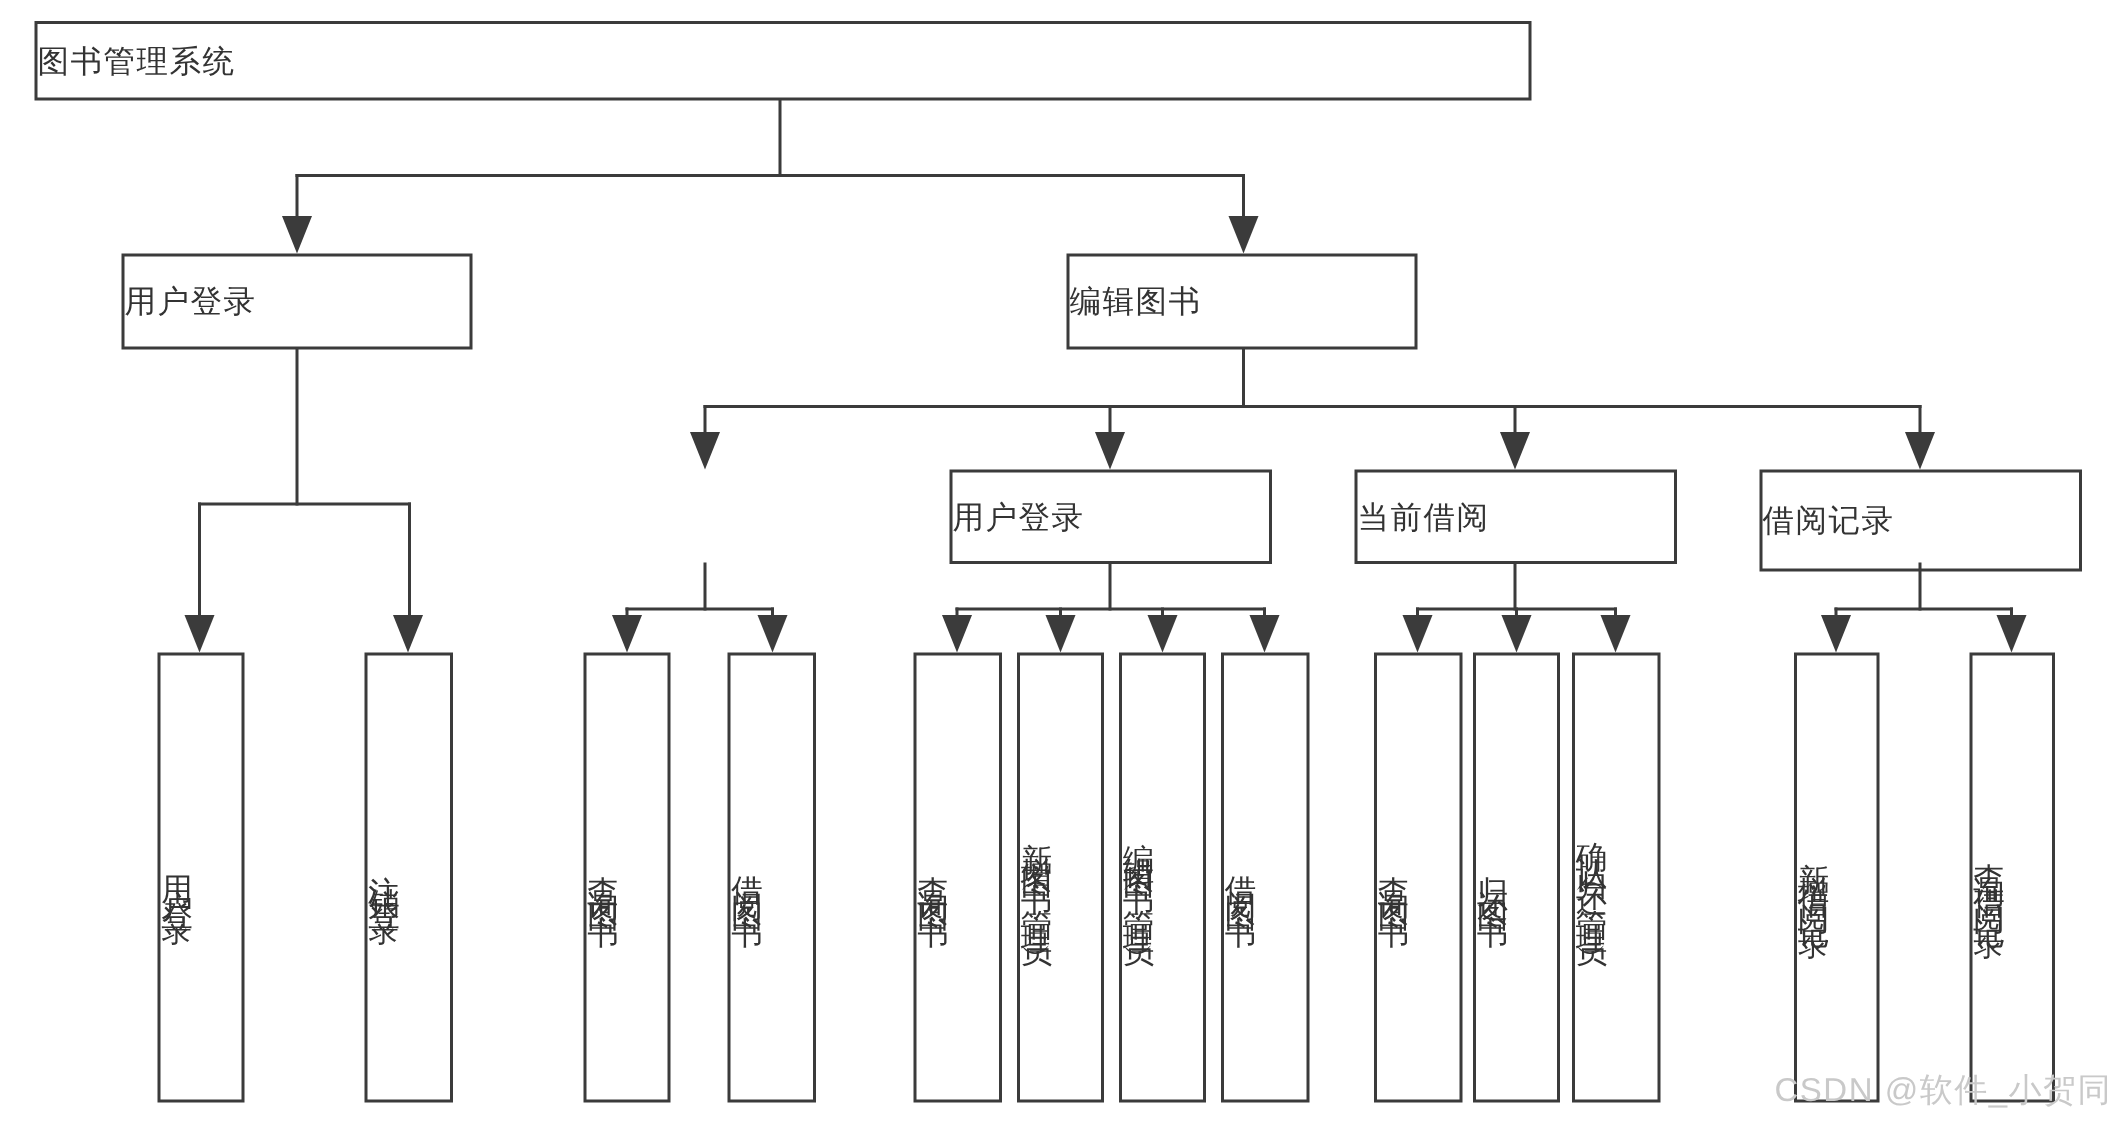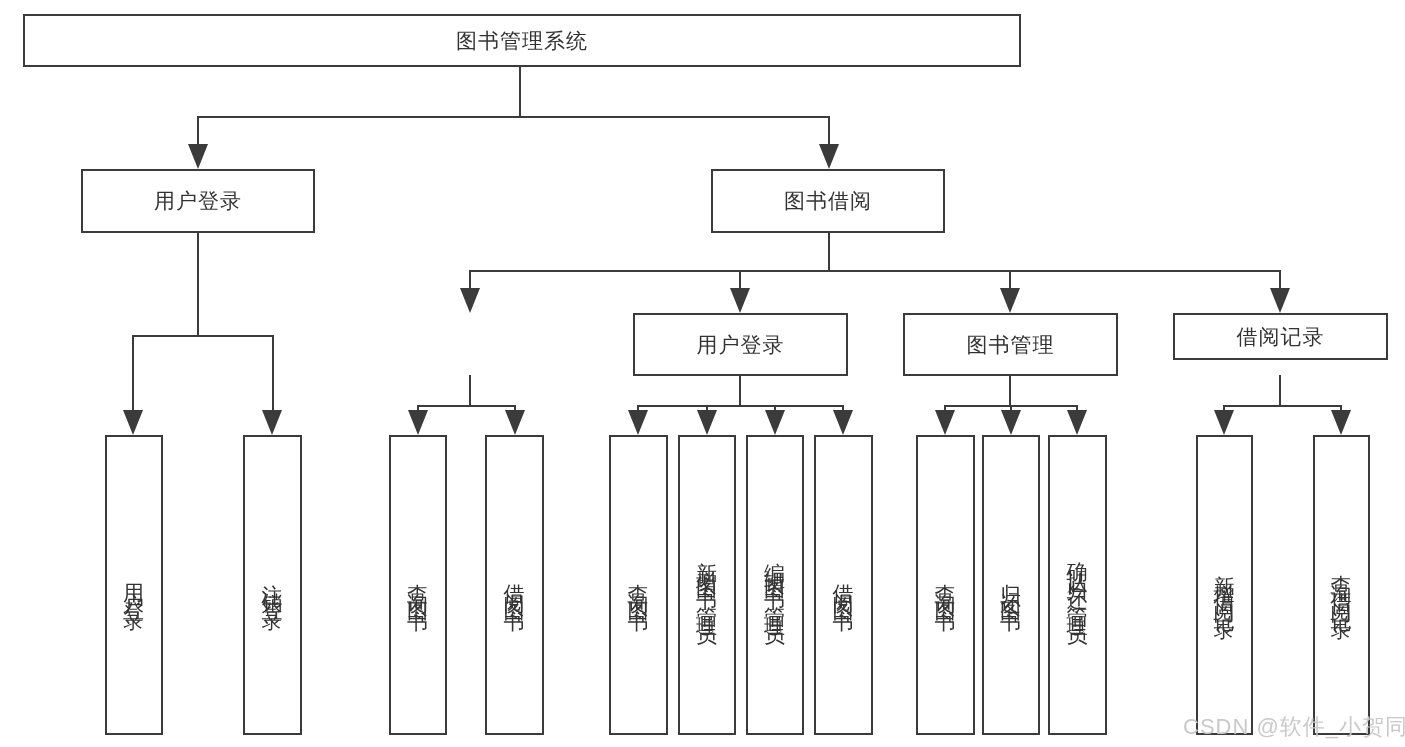--- a/index.html
+++ b/index.html
@@ -16,21 +16,21 @@
     font-family:"Liberation Sans","DejaVu Sans",sans-serif;
     overflow:hidden;
   }
   .node{
     position:absolute;
     box-sizing:border-box;
     border:2px solid var(--line);
     background:var(--bg);
     display:flex;
     align-items:center;
-    justify-content:center;
+    justify-content:flex-start;
     color:var(--text);
     font-size:21px;
     letter-spacing:1px;
   }
   .leaf span{
     writing-mode:vertical-rl;
     text-orientation:mixed;
     letter-spacing:9px;
     line-height:1;
     font-size:21px;
@@ -61,30 +61,30 @@
 <div id="stage">
 
   <div class="node" style="left:23px;top:14px;width:998px;height:53px;">
     <span>图书管理系统</span>
   </div>
 
   <div class="node" style="left:81px;top:169px;width:234px;height:64px;">
     <span>用户登录</span>
   </div>
   <div class="node" style="left:711px;top:169px;width:234px;height:64px;">
-    <span>图书借阅</span>
+    <span>编辑图书</span>
   </div>
 
   <div class="node" style="left:633px;top:313px;width:215px;height:63px;">
     <span>用户登录</span>
   </div>
   <div class="node" style="left:903px;top:313px;width:215px;height:63px;">
-    <span>图书管理</span>
+    <span>当前借阅</span>
   </div>
-  <div class="node" style="left:1173px;top:313px;width:215px;height:47px;">
+  <div class="node" style="left:1173px;top:313px;width:215px;height:68px;">
     <span>借阅记录</span>
   </div>
 
   <div class="node leaf" style="left:105px;top:435px;width:58px;height:300px;">
     <span>用户登录</span>
   </div>
   <div class="node leaf" style="left:243px;top:435px;width:59px;height:300px;">
     <span>注销登录</span>
   </div>
 

